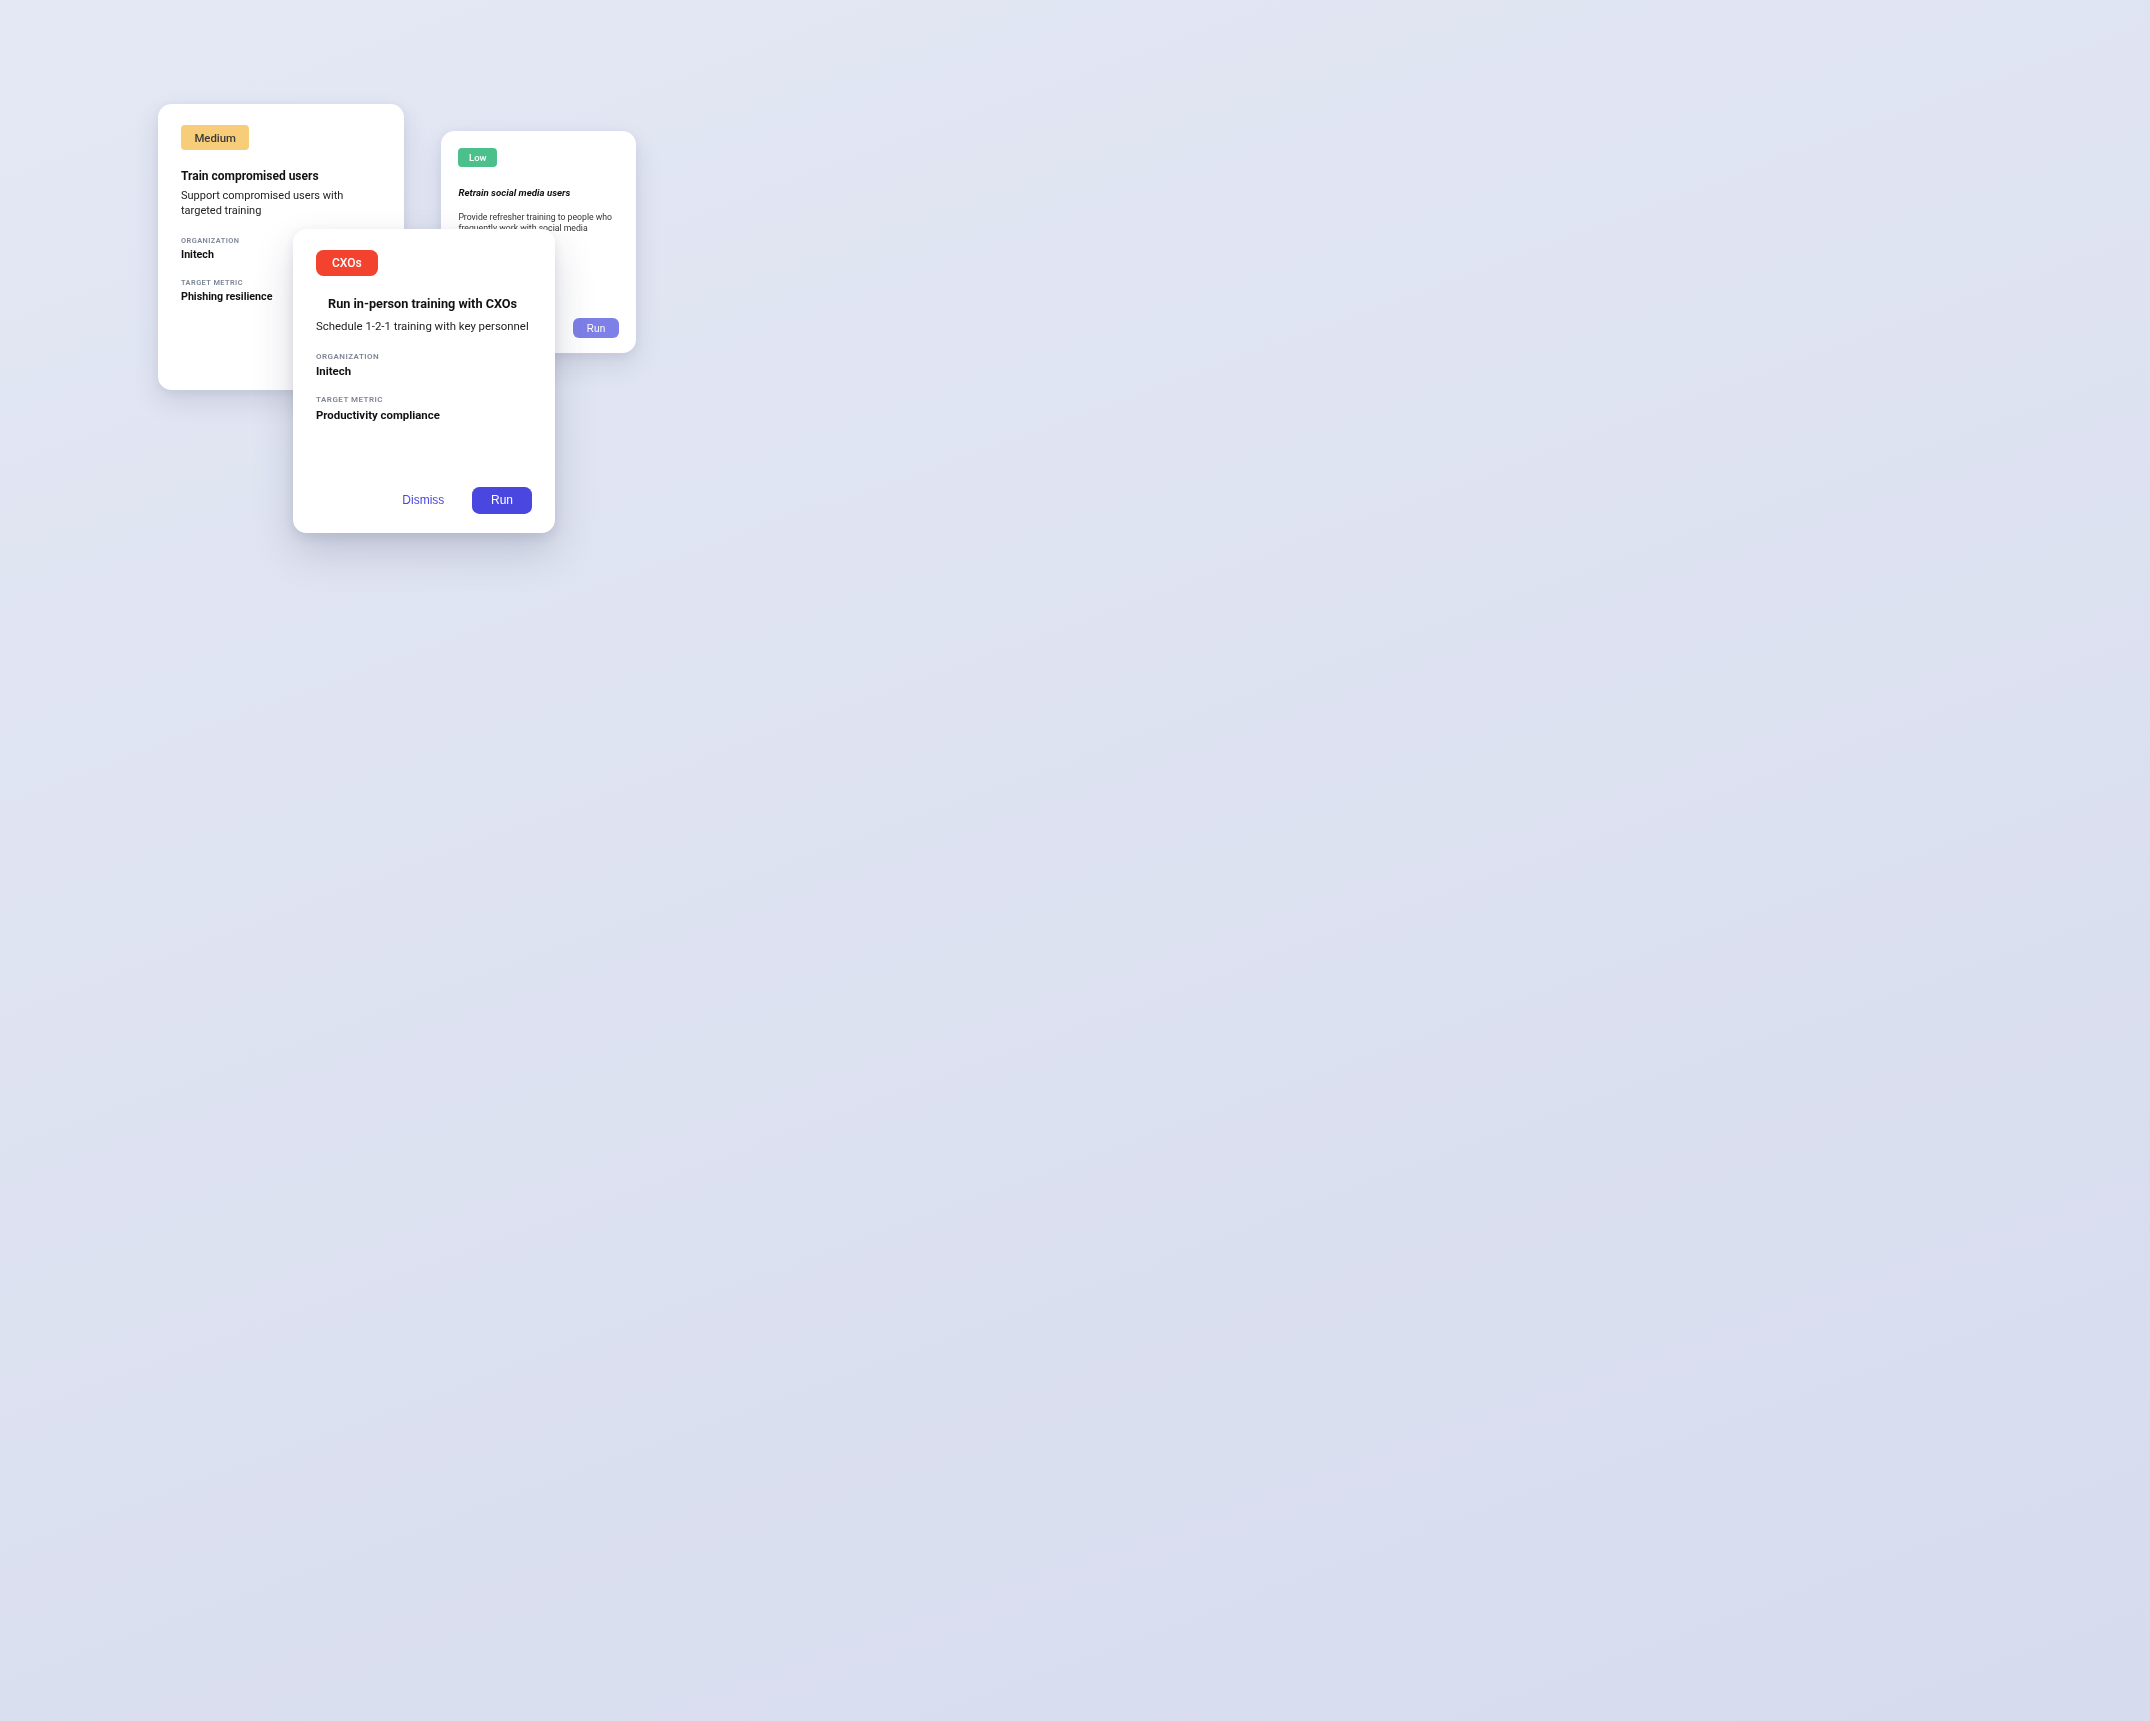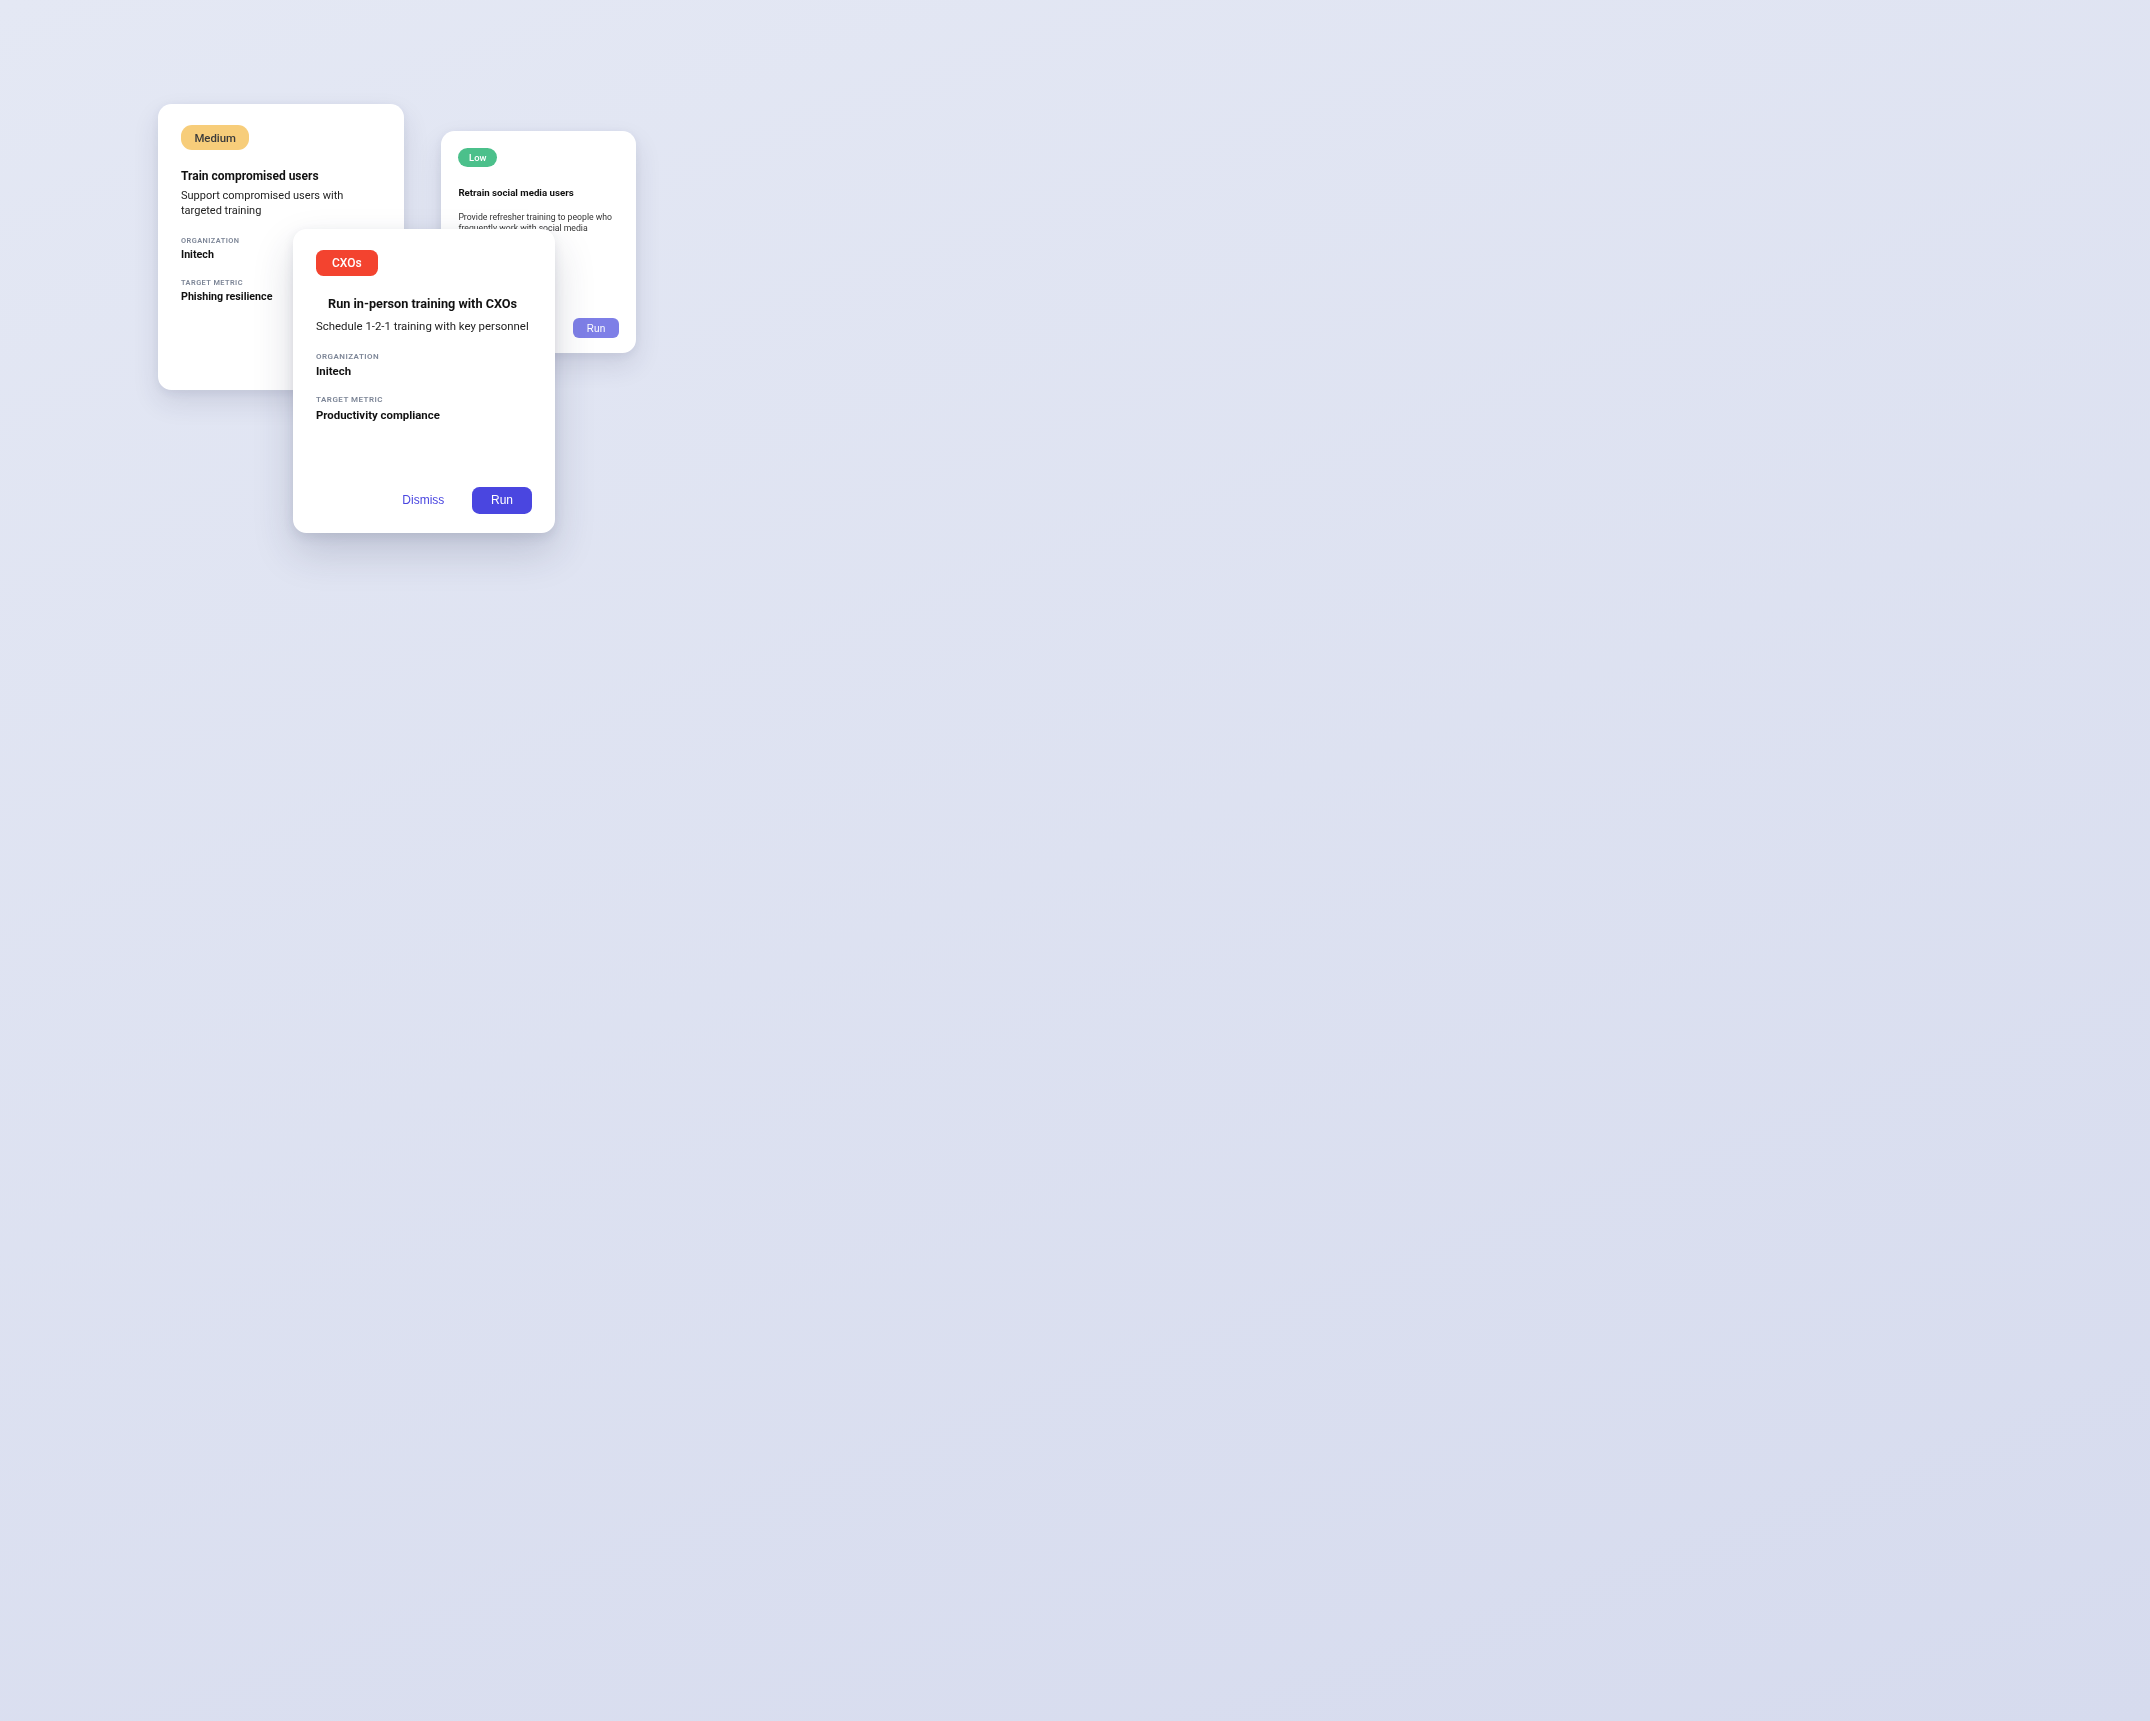--- a/index.html
+++ b/index.html
@@ -45,21 +45,21 @@
     width: 262px;
     height: 304px;
     z-index: 2;
     box-shadow: 0 19px 40px rgba(40,45,80,0.18), 0 4px 10.7px rgba(40,45,80,0.10);
   }
   .badge {
     display: inline-flex;
     align-items: center;
     justify-content: center;
     font-weight: 500;
-    border-radius: 11px;
+    border-radius: 4px;
     color: #1a1a1a;
     align-self: flex-start;
   }
   .badge-medium {
     background: #f7cd7a;
     color: #3b3b3b;
     font-size: 11.4px;
     padding: 5.3px 13.4px;
   }
   .badge-low {
@@ -74,21 +74,21 @@
     font-size: 12px;
     padding: 6px 16px;
     border-radius: 7.4px;
   }
   .title {
     font-weight: 700;
     color: #111;
     line-height: 1.25;
   }
   .card-back-left .title { font-size: 12px; margin-top: 19px; }
-  .card-back-right .title { font-size: 9.7px; margin-top: 12px; font-weight: 700;}
+  .card-back-right .title { font-size: 9.7px; margin-top: 12px; font-weight: 700; font-style: italic;}
   .card-front .title { font-size: 12.7px; margin-top: 20px; padding-left: 12px; }
   .desc {
     color: #222;
     line-height: 1.35;
   }
   .card-back-left .desc { font-size: 11px; margin-top: 5.3px; }
   .card-back-right .desc { font-size: 8.7px; margin-top: 4px; color:#333; line-height:1.3;}
   .card-front .desc { font-size: 11.4px; margin-top: 6.7px; }
   .meta-label {
     letter-spacing: 0.06em;

